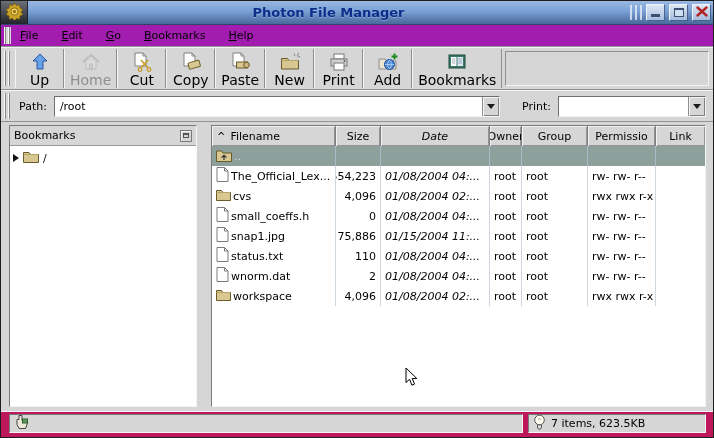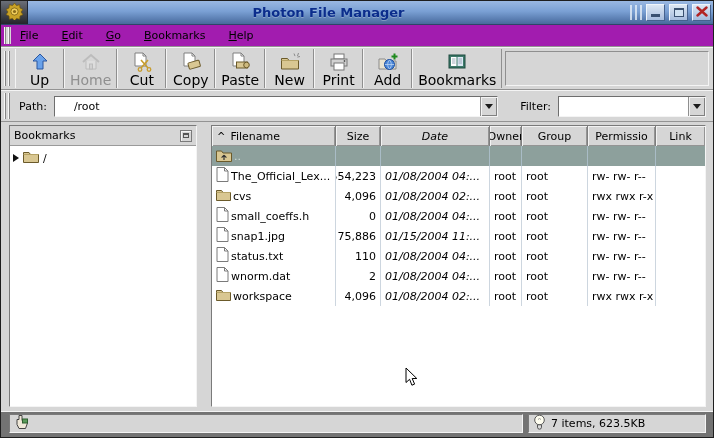--- a/index.html
+++ b/index.html
@@ -48,21 +48,21 @@
   .tbtn.disabled .ticon { opacity: .55; }
   .toolbar-pad { flex: 1; margin: 2px 2px 2px 3px;
     border: 1px solid; border-color: #8f8f8f #f4f4f4 #f4f4f4 #8f8f8f; }
   
   .pathbar { height: 32px; display: flex; align-items: center; background: #d6d6d6;
     border-top: 1px solid #f4f4f4; border-bottom: 1px solid #939393; padding: 0 7px 0 2px; }
   .bar-label { margin: 0 7px 0 4px; white-space: nowrap; }
   .combo { height: 21px; background: #fff;
     border: 1px solid; border-color: #6e6e6e #f4f4f4 #f4f4f4 #6e6e6e;
     display: flex; align-items: stretch; }
-  .combo-text { flex: 1; padding: 3px 19px; white-space: nowrap; overflow: hidden; }
+  .combo-text { flex: 1; padding: 3px 5px; white-space: nowrap; overflow: hidden; }
   .combo-btn { width: 17px; background: #d6d6d6; border-left: 1px solid #8f8f8f;
     box-shadow: inset 1px 1px 0 #f4f4f4, inset -1px -1px 0 #808080;
     display: flex; align-items: center; justify-content: center; }
   .arrow-down { width: 0; height: 0; border-left: 4px solid transparent;
     border-right: 4px solid transparent; border-top: 5px solid #1a1a1a; }
   .path-combo { flex: 1; margin-right: 18px; }
   .filter-combo { width: 148px; }
   
   .main { flex: 1; min-height: 0; display: flex; gap: 7px; padding: 3px 7px 4px 8px; background: #d6d6d6; }
   .sunken { border: 1px solid; border-color: #7a7a7a #f4f4f4 #f4f4f4 #7a7a7a; background: #fff; }
@@ -94,21 +94,21 @@
   .fl-cell .fname { margin-left: 2px; }
   .fl-cell.num { justify-content: flex-end; }
   .fl-row.selected { background: #8da09c; color: #cfdcd6; }
   .fl-row.selected .fl-cell { border-right-color: #a9bcc6; }
   .w-name { width: 124px; } .w-size { width: 45px; } .w-date { width: 109px; font-style: italic; }
   .w-owner { width: 32px; } .w-group { width: 66px; } .w-perm { width: 68px; }
   .w-link { flex: 1; border-right: none !important; }
   .sort-caret { font-size: 10px; }
   
   .statusbar { height: 26px; display: flex; align-items: center; gap: 5px;
-    background: #737373; border-top: 1px solid #f4f4f4; padding: 2px 7px 4px 8px; }
+    background: #be185d; border-top: 1px solid #f4f4f4; padding: 2px 7px 4px 8px; }
   .status-cell { height: 19px; display: flex; align-items: center; gap: 5px; padding: 0 4px;
     border: 1px solid; border-color: #7a7a7a #f4f4f4 #f4f4f4 #7a7a7a; background: #d6d6d6; }
   .status-left { flex: 1; }
   .status-right { width: 178px; }
   
   .cursor { position: absolute; left: 404px; top: 366px; pointer-events: none; }
 </style>
 </head>
 <body>
 
@@ -247,21 +247,21 @@
 
   <div class="pathbar">
     <div class="grip"></div>
     <span class="bar-label">Path:</span>
     <div class="combo path-combo">
       <div class="combo-text">/root</div>
       <div class="combo-btn">
         <span class="arrow-down"></span>
       </div>
     </div>
-    <span class="bar-label">Filter:</span>
+    <span class="bar-label">Print:</span>
     <div class="combo filter-combo">
       <div class="combo-text"></div>
       <div class="combo-btn">
         <span class="arrow-down"></span>
       </div>
     </div>
   </div>
 
   <div class="main">
 

